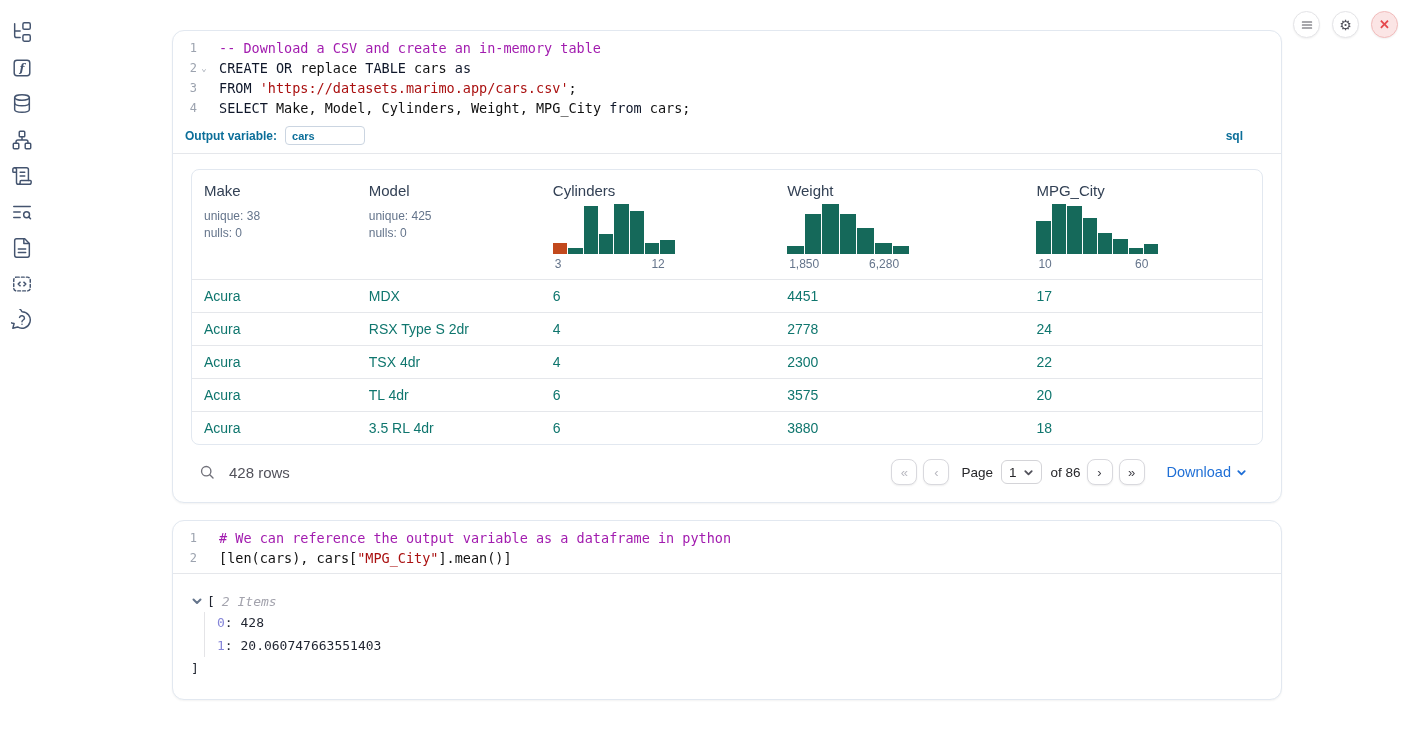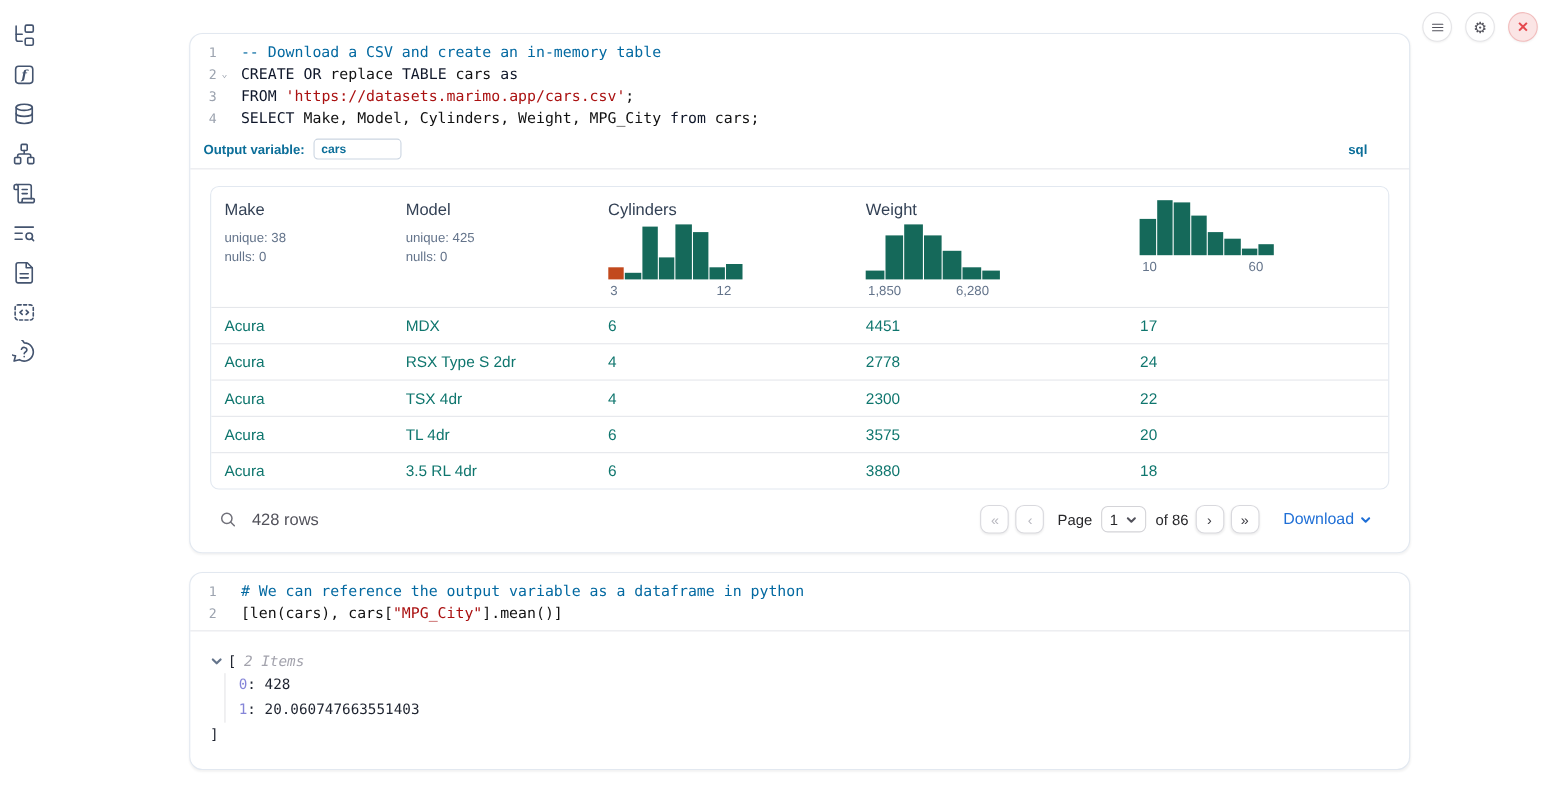--- a/index.html
+++ b/index.html
@@ -34,21 +34,21 @@
 
   
   .code-editor { padding:7px 0 5px; font-family:"DejaVu Sans Mono", monospace;
     font-size:13.5px; }
   .code-line { display:flex; height:20px; align-items:center; }
   .gutter { flex:none; width:40px; display:flex; align-items:center; }
   .gutter .num { width:24px; text-align:right; color:#9ca3af; font-size:12px; }
   .gutter .fold { width:14px; text-align:center; color:#9ca3af; font-size:9px; }
   .code-text { white-space:pre; padding-left:6px; color:#111; }
   .tok-kw  { color:#0f172a; }
-  .tok-cm  { color:#0369a1; }
+  .tok-cm  { color:#a21caf; }
   .tok-str { color:#aa1111; }
   .tok-pl  { color:#111; }
 
   
   .outvar-bar { display:flex; align-items:center; gap:8px; padding:3px 12px 8px;
     border-bottom:1px solid #e5e7eb; }
   .outvar-label { font-size:12px; font-weight:bold; color:#0b6e99; }
   .outvar-input { width:80px; height:19px; border:1px solid #cbd5e1; border-radius:4px;
     font-family:"Liberation Sans",sans-serif; font-size:11px; font-weight:bold;
     color:#0b6e99; padding:0 6px; outline:none; }
@@ -279,20 +279,21 @@
                   <div class="bar" style="height: 11px; background: rgb(21, 105, 90);"></div>
                   <div class="bar" style="height: 8px; background: rgb(21, 105, 90);"></div>
                 </div>
                 <div class="hist-labels">
                   <span>1,850</span>
                   <span>6,280</span>
                 </div>
               </div>
             </div>
             <div class="th c4">
+              <div class="th-name">MPG_City</div>
               <div class="hist">
                 <div class="hist-bars">
                   <div class="bar" style="height: 33px; background: rgb(21, 105, 90);"></div>
                   <div class="bar" style="height: 50px; background: rgb(21, 105, 90);"></div>
                   <div class="bar" style="height: 48px; background: rgb(21, 105, 90);"></div>
                   <div class="bar" style="height: 36px; background: rgb(21, 105, 90);"></div>
                   <div class="bar" style="height: 21px; background: rgb(21, 105, 90);"></div>
                   <div class="bar" style="height: 15px; background: rgb(21, 105, 90);"></div>
                   <div class="bar" style="height: 6px; background: rgb(21, 105, 90);"></div>
                   <div class="bar" style="height: 10px; background: rgb(21, 105, 90);"></div>

